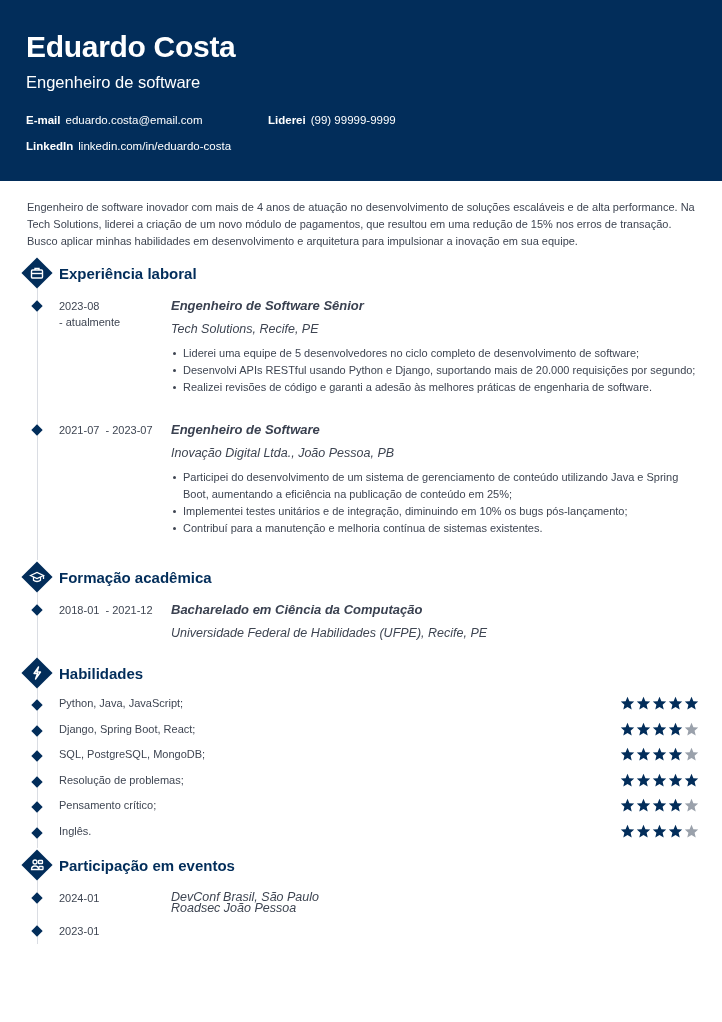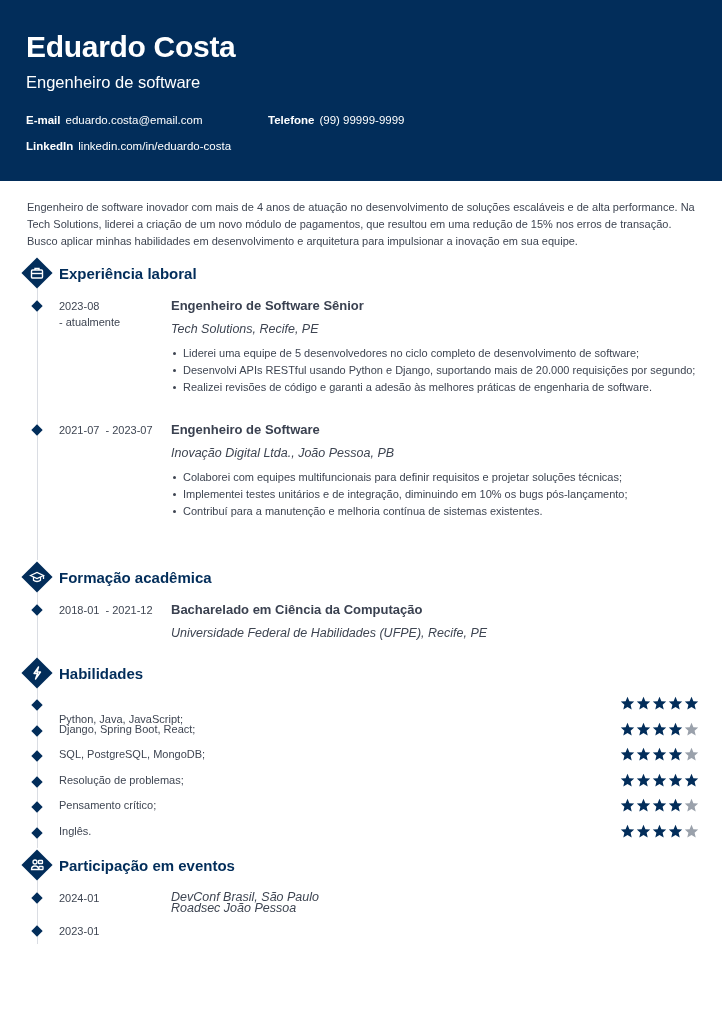--- a/index.html
+++ b/index.html
@@ -21,21 +21,21 @@
 
   .sec-head { position: absolute; left: 22px; height: 30px; display: flex; align-items: center; }
   .sec-icon { position: relative; width: 30px; height: 30px; }
   .sec-icon .dia { position: absolute; left: 4px; top: 4px; width: 22px; height: 22px; background: #022d5a; transform: rotate(45deg); }
   .sec-icon svg { position: absolute; left: 7px; top: 7px; width: 16px; height: 16px; }
   .sec-title { margin-left: 7px; font-size: 15px; font-weight: bold; color: #022d5a; }
 
   .dot { position: absolute; left: 33px; width: 8px; height: 8px; background: #022d5a; transform: rotate(45deg); }
 
   .date { position: absolute; left: 59px; font-size: 11px; color: #3e4552; line-height: 16px; }
-  .job-title { position: absolute; left: 171px; font-size: 13px; font-weight: bold; color: #3a4150; }
+  .job-title { position: absolute; left: 171px; font-size: 13px; font-weight: bold; color: #3a4150; font-style: italic; }
   .job-org { position: absolute; left: 171px; font-size: 12.5px; font-style: italic; color: #3e4552; }
   .bullets { position: absolute; left: 171px; width: 530px; list-style: none; font-size: 11px; line-height: 17px; color: #3e4552; }
   .bullets li { position: relative; padding-left: 12px; }
   .bullets li::before { content: ""; position: absolute; left: 2px; top: 7px; width: 3px; height: 3px; border-radius: 50%; background: #3e4552; }
 
   .skill { position: absolute; left: 59px; font-size: 11px; color: #3e4552; }
   .stars { position: absolute; left: 620px; display: flex; gap: 1px; }
   .star { width: 15px; height: 15px; }
 
   .event-name { position: absolute; left: 171px; font-size: 12.5px; font-style: italic; color: #3e4552; }
@@ -43,21 +43,21 @@
 </head>
 <body>
 
 <div class="header">
   <div class="name">Eduardo Costa</div>
   <div class="role">Engenheiro de software</div>
   <div class="contact c-email">
     <span class="lbl">E-mail</span><span>eduardo.costa@email.com</span>
   </div>
   <div class="contact c-phone">
-    <span class="lbl">Telefone</span><span>(99) 99999-9999</span>
+    <span class="lbl">Liderei</span><span>(99) 99999-9999</span>
   </div>
   <div class="contact c-linkedin">
     <span class="lbl">LinkedIn</span><span>linkedin.com/in/eduardo-costa</span>
   </div>
 </div>
 
 <p class="summary">Engenheiro de software inovador com mais de 4 anos de atuação no desenvolvimento de soluções escaláveis e de alta performance. Na Tech Solutions, liderei a criação de um novo módulo de pagamentos, que resultou em uma redução de 15% nos erros de transação. Busco aplicar minhas habilidades em desenvolvimento e arquitetura para impulsionar a inovação em sua equipe.</p>
 
 <div class="tl-line" style="top:288px;height:272px;"></div>
 <div class="tl-line" style="top:592px;height:66px;"></div>
@@ -89,21 +89,21 @@
   <li>Realizei revisões de código e garanti a adesão às melhores práticas de engenharia de software.</li>
 </ul>
 
 <div class="dot" style="top:426px;"></div>
 <div class="date" style="top:422px;">
   <span>2021-07</span>&nbsp;&nbsp;<span>- 2023-07</span>
 </div>
 <div class="job-title" style="top:422px;">Engenheiro de Software</div>
 <div class="job-org" style="top:446px;">Inovação Digital Ltda., João Pessoa, PB</div>
 <ul class="bullets" style="top:469px;">
-  <li>Colaborei com equipes multifuncionais para definir requisitos e projetar soluções técnicas;</li>
+  <li>Participei do desenvolvimento de um sistema de gerenciamento de conteúdo utilizando Java e Spring Boot, aumentando a eficiência na publicação de conteúdo em 25%;</li>
   <li>Implementei testes unitários e de integração, diminuindo em 10% os bugs pós-lançamento;</li>
   <li>Contribuí para a manutenção e melhoria contínua de sistemas existentes.</li>
 </ul>
 
 <div class="sec-head" style="top:562px;">
   <div class="sec-icon">
     <div class="dia"></div>
     <svg viewBox="0 0 16 16" fill="none" stroke="#fff" stroke-width="1.3">
         <path d="M1.5 6.5L8 3.5l6.5 3L8 9.5z"></path>
         <path d="M4.5 8v3.2c1 .9 2.2 1.3 3.5 1.3s2.5-.4 3.5-1.3V8"></path>
@@ -125,21 +125,21 @@
     <div class="dia"></div>
     <svg viewBox="0 0 16 16" fill="none" stroke="#fff" stroke-width="1.4" stroke-linejoin="round">
         <path d="M9.5 2L5 8.5h3.5L6.5 14l5-7H8z"></path>
       </svg>
   </div>
   <div class="sec-title">Habilidades</div>
 </div>
 
 <div id="skills-list">
     <div class="dot" style="top: 701px;"></div>
-    <div class="skill" style="top: 713px;">Python, Java, JavaScript;</div>
+    <div class="skill" style="top: 697px;">Python, Java, JavaScript;</div>
     <div class="stars" style="top: 696px;">
       <span><svg class="star" viewBox="0 0 15 15">
           <path d="M7.5 0.8l1.9 4.4 4.8.4-3.6 3.1 1.1 4.7-4.2-2.5-4.2 2.5 1.1-4.7L0.8 5.6l4.8-.4z" fill="#022d5a"></path>
         </svg></span>
       <span><svg class="star" viewBox="0 0 15 15">
           <path d="M7.5 0.8l1.9 4.4 4.8.4-3.6 3.1 1.1 4.7-4.2-2.5-4.2 2.5 1.1-4.7L0.8 5.6l4.8-.4z" fill="#022d5a"></path>
         </svg></span>
       <span><svg class="star" viewBox="0 0 15 15">
           <path d="M7.5 0.8l1.9 4.4 4.8.4-3.6 3.1 1.1 4.7-4.2-2.5-4.2 2.5 1.1-4.7L0.8 5.6l4.8-.4z" fill="#022d5a"></path>
         </svg></span>

